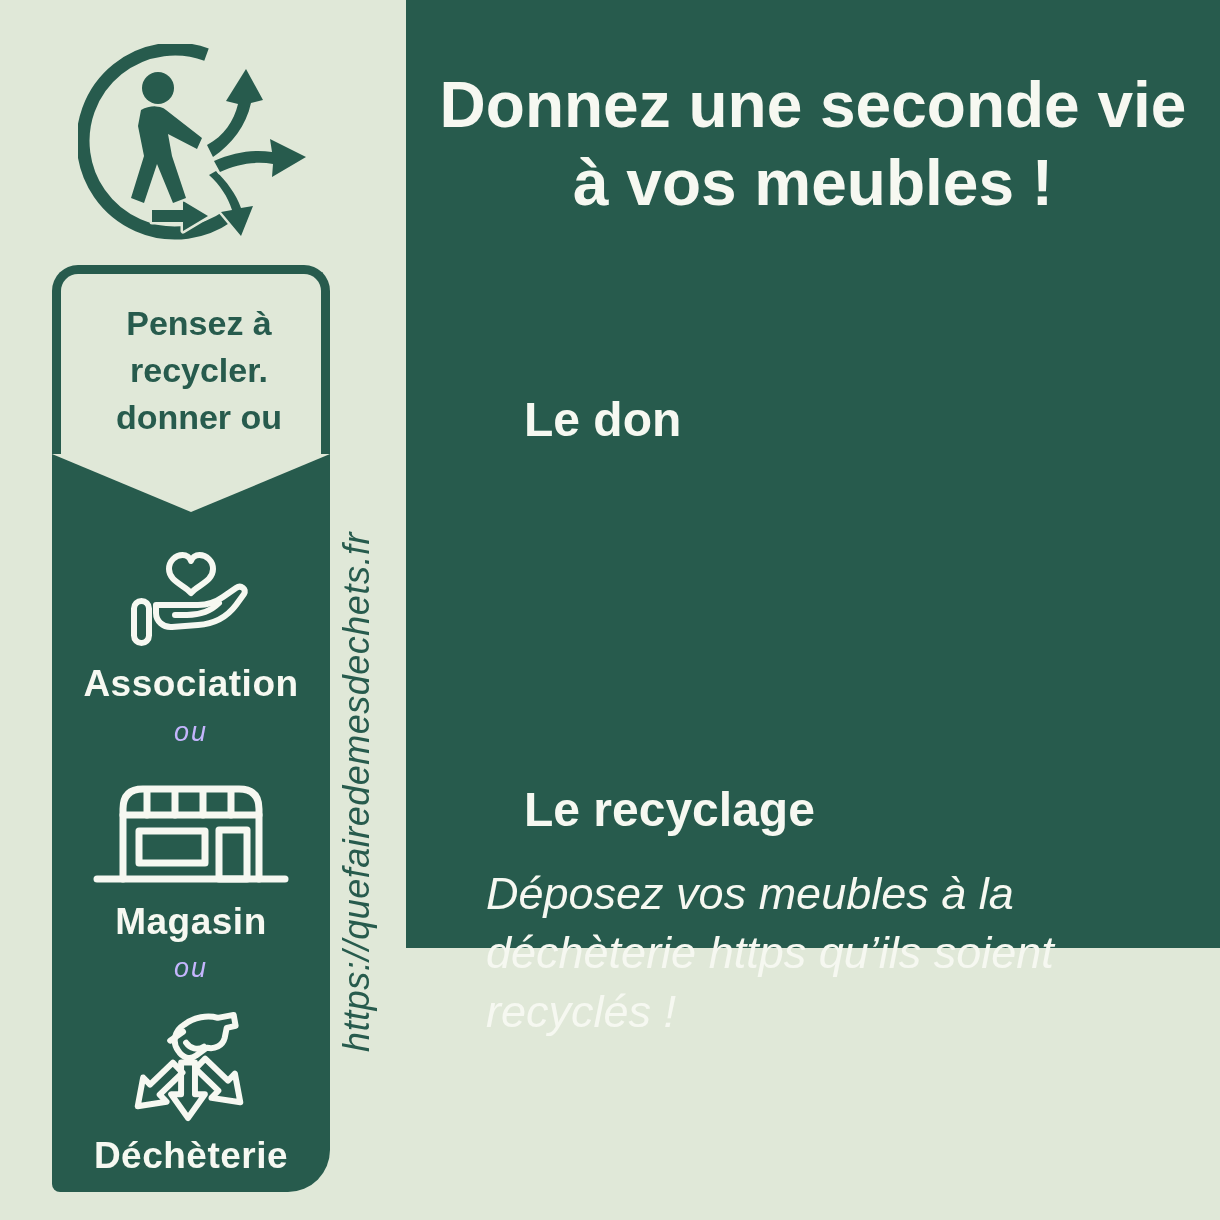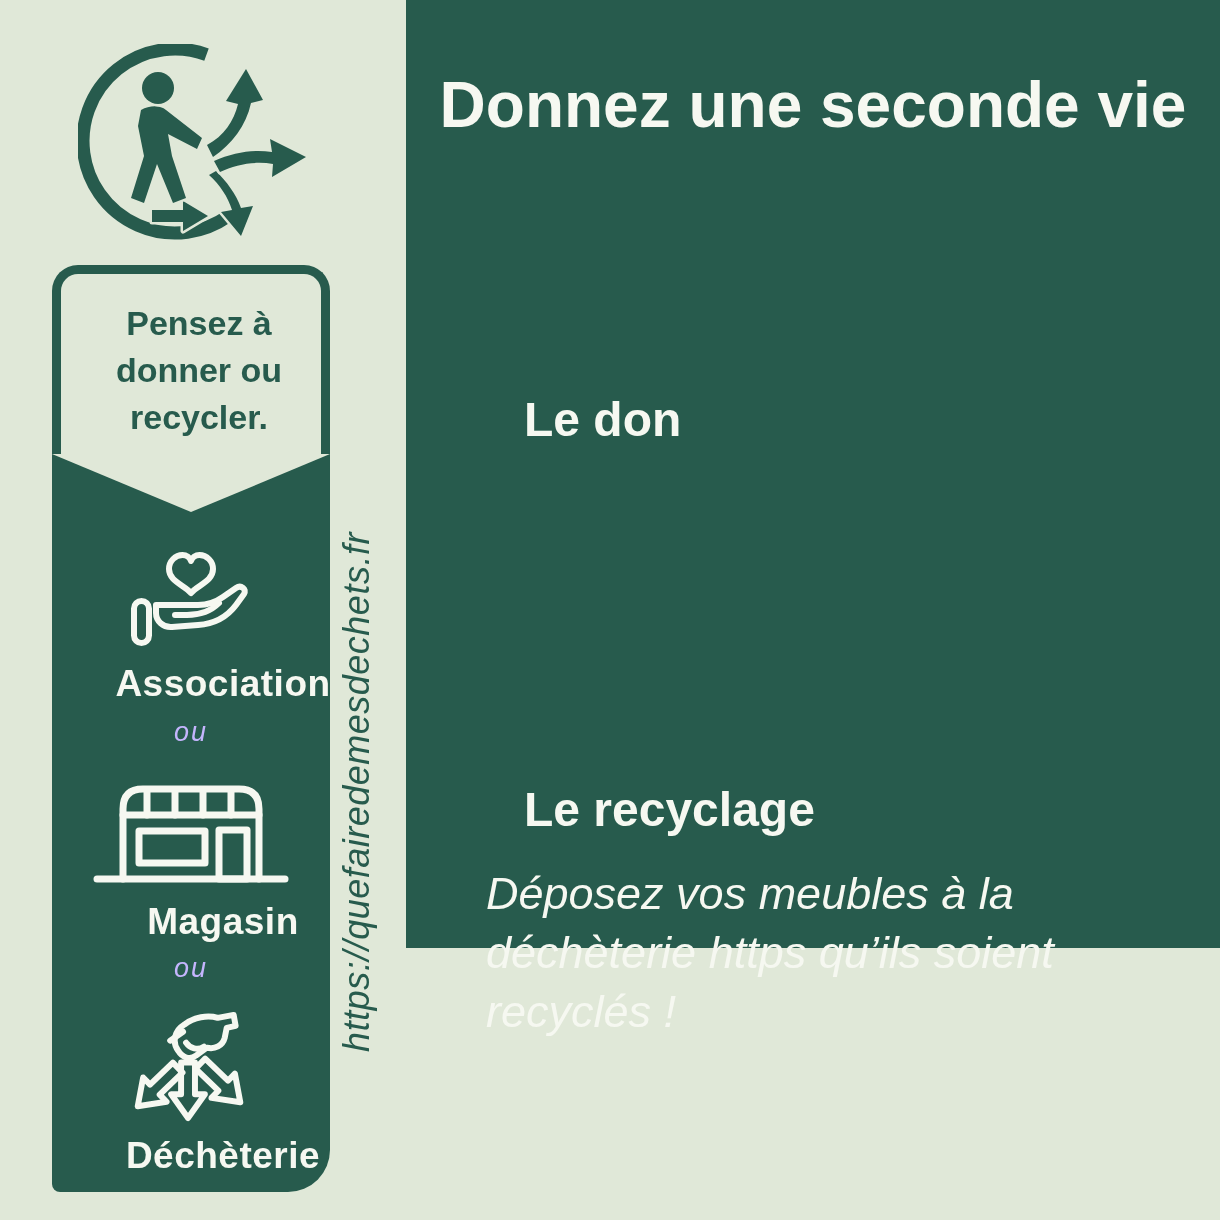--- a/index.html
+++ b/index.html
@@ -70,21 +70,21 @@
     background: #e0e8d8;
     clip-path: polygon(0 0, 100% 0, 50% 100%);
   }
   .col-icon { position: absolute; }
   .icon-hearthand { left: 79px;  top: 84px;  width: 120px; height: 112px; }
   .icon-store     { left: 41px;  top: 324px; width: 196px; height: 104px; }
   .icon-sorting   { left: 68px;  top: 546px; width: 142px; height: 124px; }
   .col-label {
     position: absolute; left: 0; width: 100%;
     text-align: center; color: #f6f8f1;
-    font-size: 37px; font-weight: bold; letter-spacing: 0.5px; padding-left: 32px;
+    font-size: 37px; font-weight: bold; letter-spacing: 0.5px;
   }
   .label-association { top: 208px; }
   .label-magasin     { top: 446px; }
   .label-dechetterie { top: 680px; }
   .col-sep {
     position: absolute; left: 0; width: 100%;
     text-align: center; color: #c4b5fd;
     font-size: 27px; font-style: italic; letter-spacing: 2px;
   }
   .sep-1 { top: 262px; }
@@ -122,22 +122,22 @@
 
       <path class="tri-fill" d="M129,101 C146,92 156,77 160,60 L148,57 L168,25 L185,56 L173,59 C168,82 154,100 135,113 Z"></path>
 
       <path class="tri-fill" d="M63,66 C72,61 82,61 88,66 L124,94 L119,105 L90,90 L94,112 L108,154 L95,159 L79,120 L66,159 L53,154 L66,112 L60,82 Z"></path>
       <circle class="tri-fill" cx="80" cy="44" r="16"></circle>
     </svg>
 
     <div class="banner">
       <div class="banner-text">
         <div>Pensez à</div>
+        <div>recycler.</div>
         <div>donner ou</div>
-        <div>recycler.</div>
       </div>
     </div>
 
     <div class="column">
       <div class="pennant"></div>
 
       <svg class="col-icon icon-hearthand" viewBox="0 0 120 112">
         <path class="stroke-w6" d="M60,54 C53,46 38,42 38,30 C38,22 44.5,16 51.5,16 C55.5,16 59,18.5 60,22 C61,18.5 64.5,16 68.5,16 C75.5,16 82,22 82,30 C82,42 67,46 60,54 Z"></path>
         <rect class="stroke-w6" x="3" y="62" width="15" height="42" rx="7.5"></rect>
         <path class="stroke-w6" d="M25,66 H67 C77,66 85,63 92,58 L105,49 C110,45.5 116,50 113,55 L105,66 C96,78 82,85 67,86 L41,88 C32,88.7 25,82 25,74 Z"></path>
@@ -171,20 +171,21 @@
       </svg>
       <div class="col-label label-dechetterie">Déchèterie</div>
     </div>
 
     <div class="url-vertical">https://quefairedemesdechets.fr</div>
   </div>
 
   <div class="main">
     <div class="main-title">
       <div>Donnez une seconde vie</div>
+      <div>à vos meubles !</div>
     </div>
 
     <div class="section-heading heading-don">Le don</div>
 
     <div class="section-heading heading-recyclage">Le recyclage</div>
     <div class="section-body body-recyclage">
       <div>Déposez vos meubles à la</div>
       <div>déchèterie https qu’ils soient</div>
       <div>recyclés !</div>
     </div>

